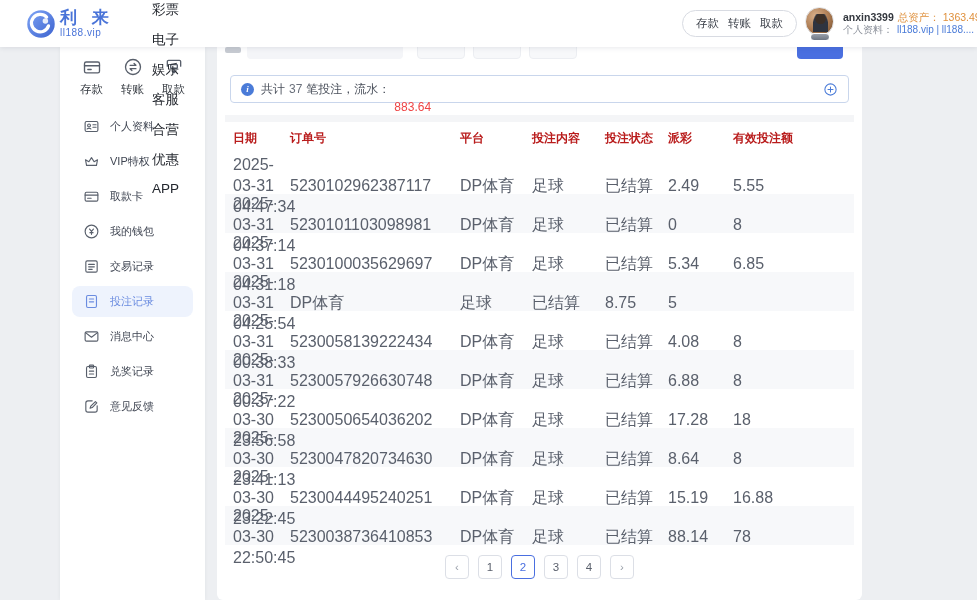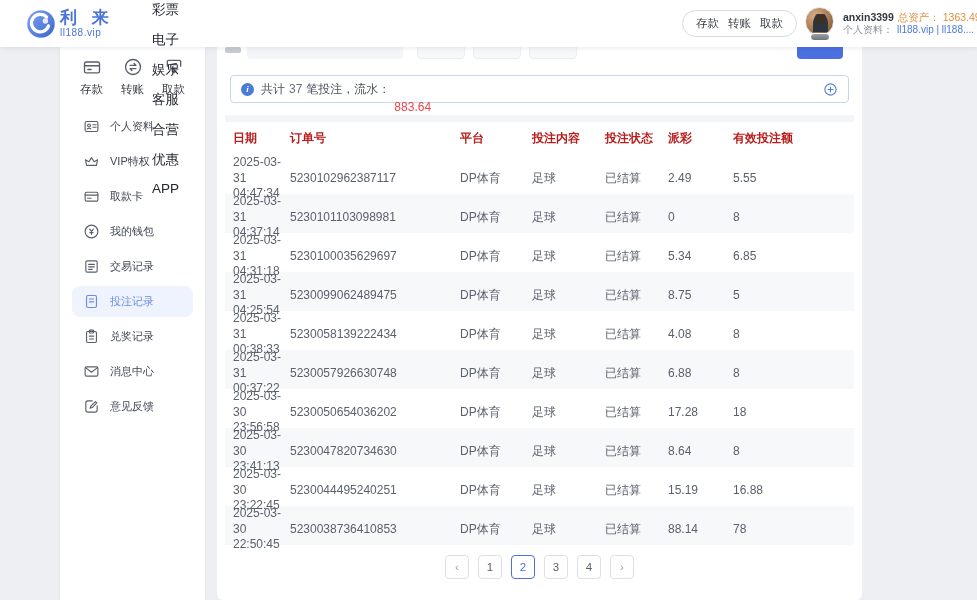--- a/index.html
+++ b/index.html
@@ -98,21 +98,21 @@
   .sum-val{ color:#ef4444;margin-top:36px; }
   .expand-btn{ margin-left:auto; cursor:pointer; }
 
   
   .table-gap{ height:7px; background:#f4f5f7; margin:12px 8px 0; }
   .thead,.trow{
     display:grid; grid-template-columns:57px 170px 72px 73px 63px 65px auto;
     align-items:center; margin:0 8px; padding-left:8px;
   }
   .thead{ height:33px; font-size:12px; font-weight:bold; color:#b91c1c; }
-  .trow{ height:39px; font-size:12px; color:#5a606c; }
+  .trow{ height:39px; font-size:16px; color:#5a606c; }
   .trow:nth-child(even){ background:#f7f8fa; }
   .c-date{ line-height:1.3; }
   .c-date span{ display:block; }
 
   
   .pagination{ display:flex; justify-content:center; gap:9px; margin-top:10px; }
   .pg-btn{
     min-width:24px; height:24px; border:1px solid #dcdfe6; border-radius:4px; background:#fff;
     font-size:11.5px; color:#5a606c; display:flex; align-items:center; justify-content:center;
     cursor:pointer; padding:0 4px;
@@ -248,32 +248,32 @@
     </div>
     <div class="side-item active">
       <svg width="17" height="17" viewBox="0 0 24 24">
         <rect x="5" y="3.5" width="14" height="17" rx="2" class="icon-stroke"></rect>
         <path d="M9 8.5h6M9 12.5h6" class="icon-stroke"></path>
       </svg>
       <span class="lbl">投注记录</span>
     </div>
     <div class="side-item">
       <svg width="17" height="17" viewBox="0 0 24 24">
+        <rect x="3" y="5.5" width="18" height="13" rx="2" class="icon-stroke"></rect>
+        <path d="M3.5 6.5L12 13l8.5-6.5" class="icon-stroke"></path>
+      </svg>
+      <span class="lbl">消息中心</span>
+    </div>
+    <div class="side-item">
+      <svg width="17" height="17" viewBox="0 0 24 24">
         <rect x="5" y="5" width="14" height="15.5" rx="2" class="icon-stroke"></rect>
         <rect x="9" y="3" width="6" height="4" rx="1" class="icon-stroke"></rect>
         <path d="M9 11.5h6M9 15.5h6" class="icon-stroke"></path>
       </svg>
       <span class="lbl">兑奖记录</span>
-    </div>
-    <div class="side-item">
-      <svg width="17" height="17" viewBox="0 0 24 24">
-        <rect x="3" y="5.5" width="18" height="13" rx="2" class="icon-stroke"></rect>
-        <path d="M3.5 6.5L12 13l8.5-6.5" class="icon-stroke"></path>
-      </svg>
-      <span class="lbl">消息中心</span>
     </div>
     <div class="side-item">
       <svg width="17" height="17" viewBox="0 0 24 24">
         <path d="M20 11v6a3 3 0 0 1-3 3H7a3 3 0 0 1-3-3V7a3 3 0 0 1 3-3h6" class="icon-stroke"></path>
         <path d="M10 14.5l1-3 6.5-6.5 2 2L13 13.5l-3 1z" class="icon-stroke"></path>
       </svg>
       <span class="lbl">意见反馈</span>
     </div>
   </div>
 </div>
@@ -356,21 +356,20 @@
         <div>已结算</div>
         <div>5.34</div>
         <div>6.85</div>
       </div>
 
       <div class="trow">
         <div class="c-date">
           <span>2025-03-31</span>
           <span>04:25:54</span>
         </div>
-        <div>5230099062489475</div>
         <div>DP体育</div>
         <div>足球</div>
         <div>已结算</div>
         <div>8.75</div>
         <div>5</div>
       </div>
 
       <div class="trow">
         <div class="c-date">
           <span>2025-03-31</span>

